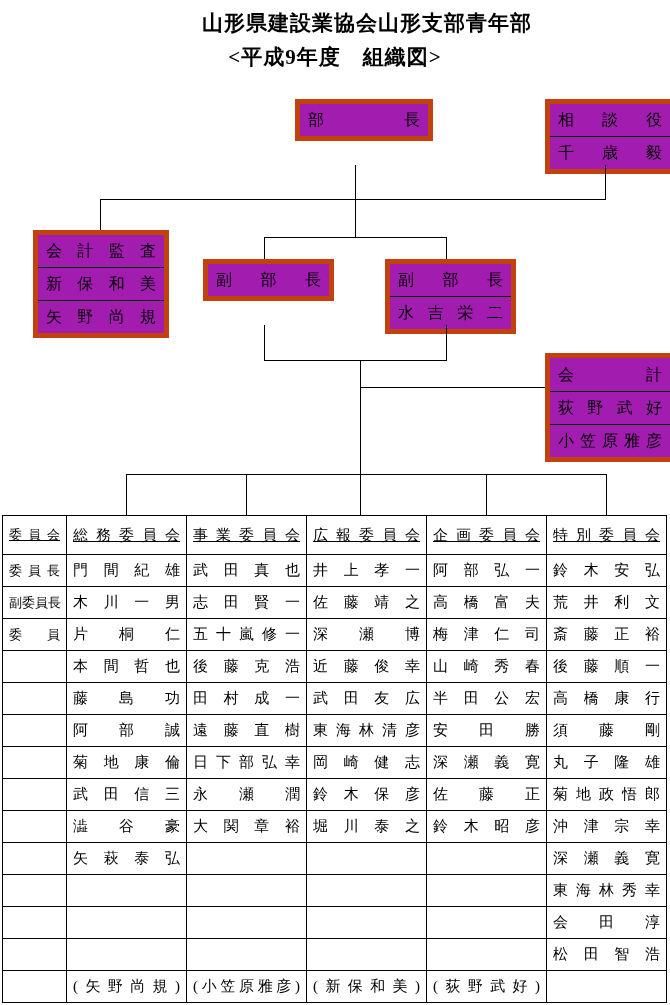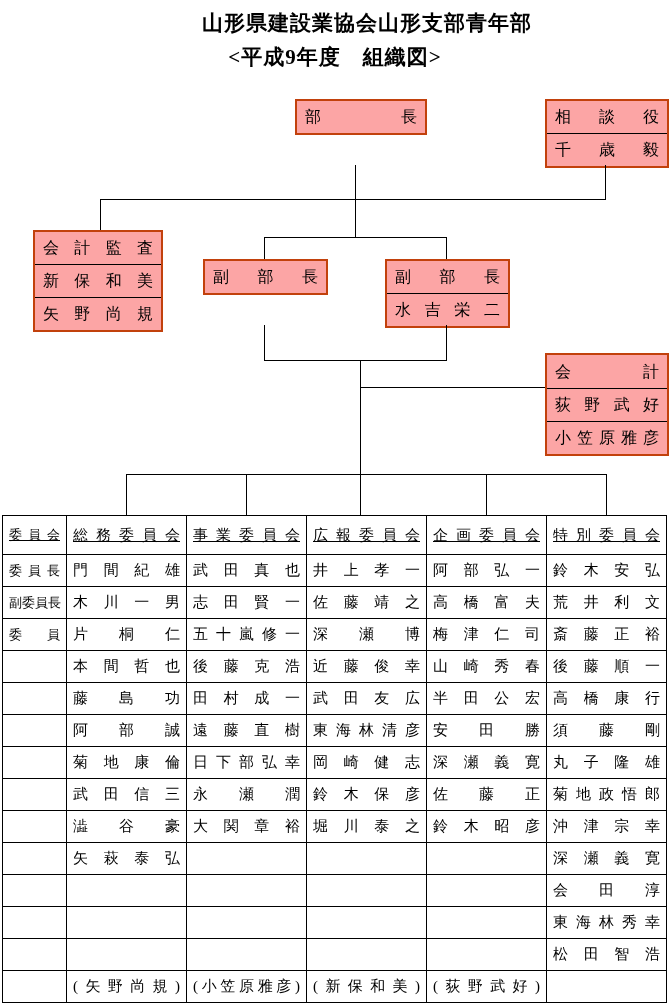--- a/index.html
+++ b/index.html
@@ -9,21 +9,21 @@
     overflow:hidden;
   }
   .ttl{
     position:absolute;left:0;width:670px;text-align:center;
     font-weight:bold;font-size:21px;line-height:30px;letter-spacing:1px;
   }
   #title{top:8px;margin-left:32px;}
   #subtitle{top:42px;}
 
   
-  .obox{position:absolute;border:2px solid #c2410c;background:#fca5a5;}
+  .obox{position:absolute;border:5px solid #c2410c;background:#a21caf;}
   .orow{
     height:32px;line-height:32px;padding:0 8px;font-size:16px;
     text-align:justify;text-align-last:justify;overflow:hidden;white-space:nowrap;
   }
   .orow + .orow{border-top:1px solid #000;}
   .orow.h33{height:33px;line-height:33px;}
 
   
   .ln{position:absolute;background:#000;}
 
@@ -199,29 +199,29 @@
           <td></td>
           <td></td>
           <td>深瀬義寛</td>
         </tr>
         <tr>
           <td class="lblcol"></td>
           <td></td>
           <td></td>
           <td></td>
           <td></td>
+          <td>東海林秀幸</td>
+        </tr>
+        <tr>
+          <td class="lblcol"></td>
+          <td></td>
+          <td></td>
+          <td></td>
+          <td></td>
           <td>会田淳</td>
-        </tr>
-        <tr>
-          <td class="lblcol"></td>
-          <td></td>
-          <td></td>
-          <td></td>
-          <td></td>
-          <td>東海林秀幸</td>
         </tr>
         <tr>
           <td class="lblcol"></td>
           <td></td>
           <td></td>
           <td></td>
           <td></td>
           <td>松田智浩</td>
         </tr>
         <tr>

